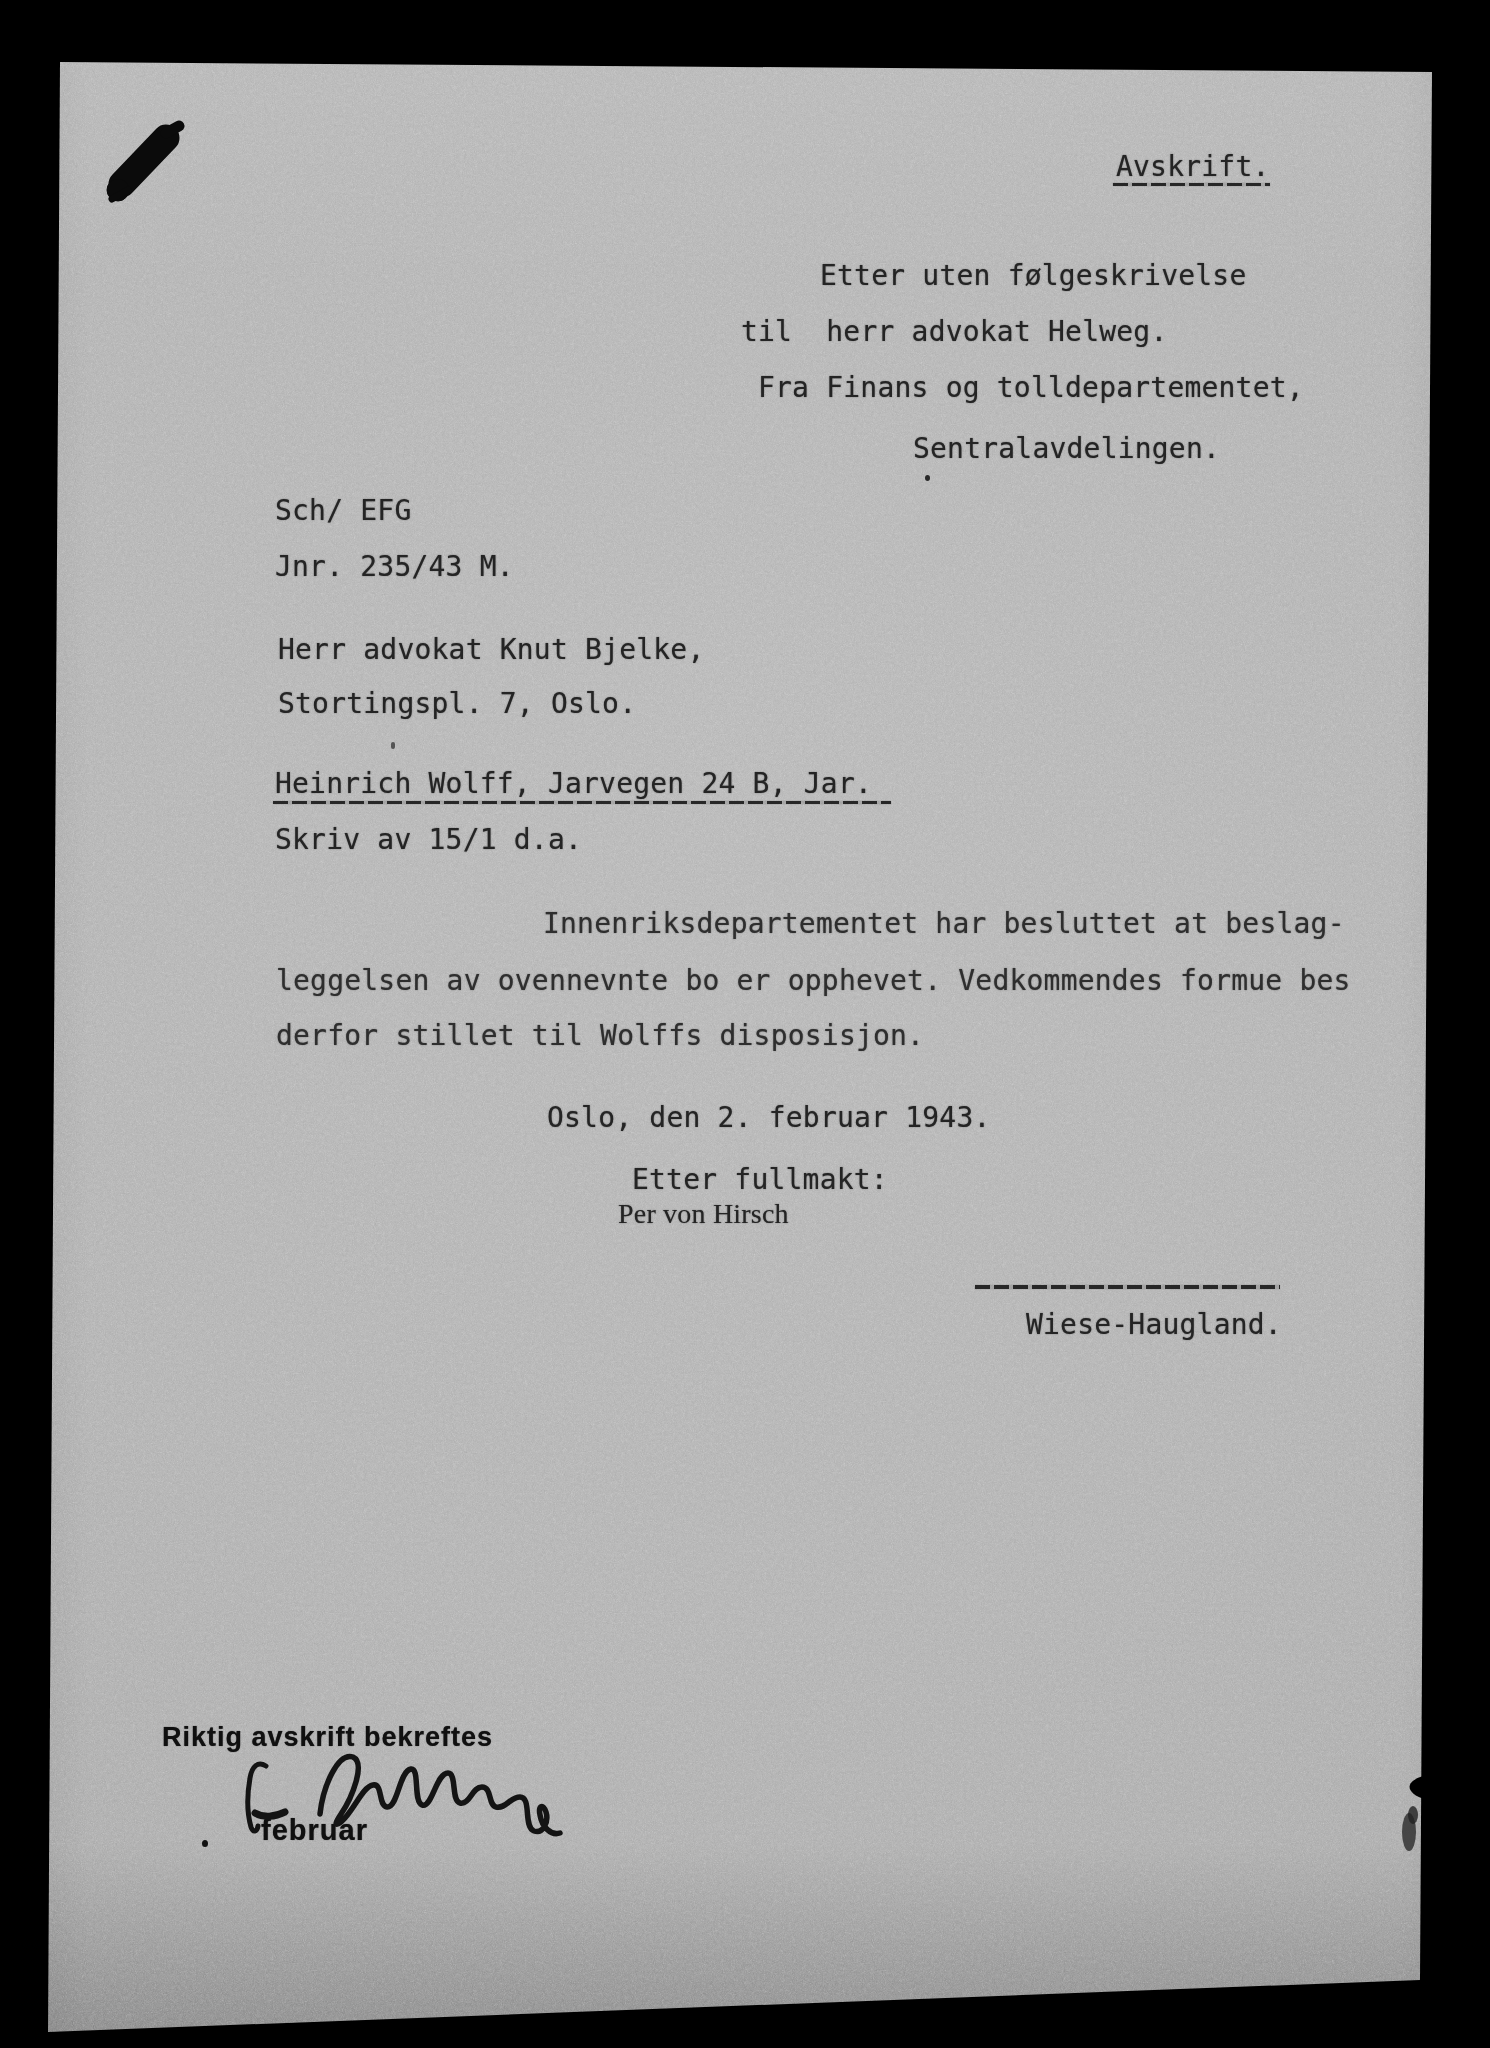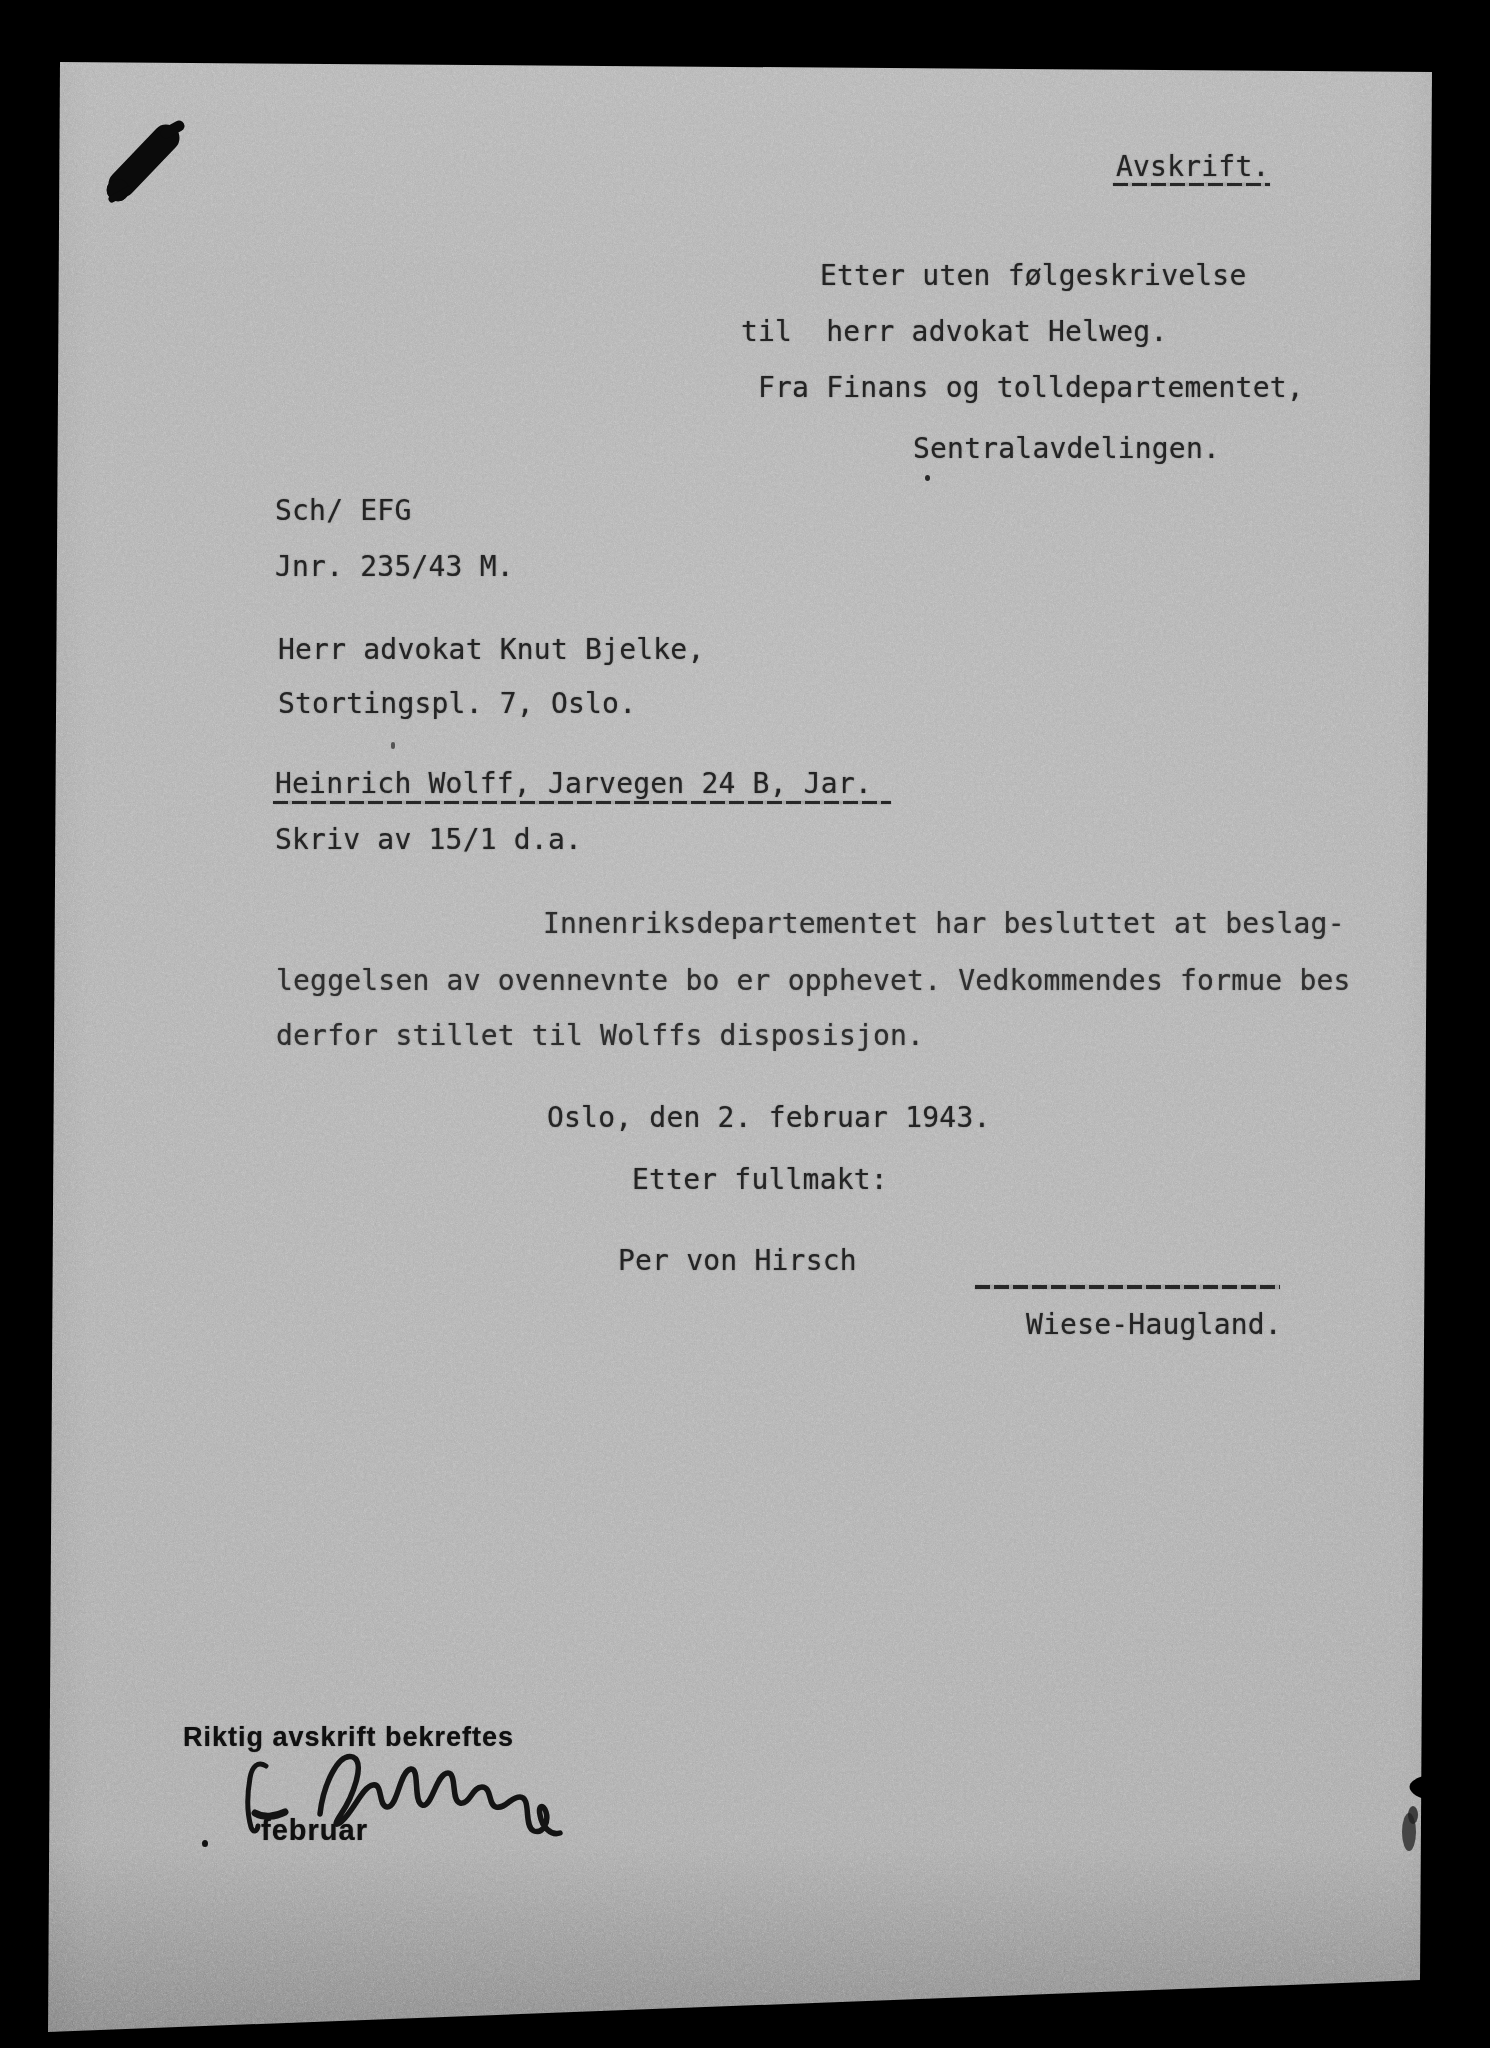--- a/index.html
+++ b/index.html
@@ -103,26 +103,26 @@
     <div class="tw" style="left:275px;top:770px;">Heinrich Wolff, Jarvegen 24 B, Jar.</div>
     <div class="dashline" style="left:273px;top:801px;width:618px;"></div>
     <div class="tw" style="left:275px;top:826px;">Skriv av 15/1 d.a.</div>
 
     <div class="tw faded" style="left:276px;top:967px;">leggelsen av ovennevnte bo er opphevet. Vedkommendes formue bes</div>
     <div class="tw faded" style="left:543px;top:910px;">Innenriksdepartementet har besluttet at beslag-</div>
     <div class="tw faded" style="left:276px;top:1022px;">derfor stillet til Wolffs disposisjon.</div>
 
     <div class="tw" style="left:547px;top:1104px;">Oslo, den 2. februar 1943.</div>
     <div class="tw" style="left:632px;top:1166px;">Etter fullmakt:</div>
-    <div class="tw" style="left:618px;top:1247px;">Per von Hirsch</div>
+    <div class="tw" style="left:618px;top:1200px;font-family:Liberation Serif, serif;">Per von Hirsch</div>
 
     <div class="dashline" style="left:975px;top:1285px;width:305px;height:4px;"></div>
     <div class="tw" style="left:1026px;top:1311px;">Wiese-Haugland.</div>
 
-    <div class="stamp" style="left:162px;top:1724px;font-size:27px;margin-left:21px;">Riktig avskrift bekreftes</div>
+    <div class="stamp" style="left:162px;top:1724px;font-size:27px;">Riktig avskrift bekreftes</div>
     <div class="stamp" style="left:261px;top:1816px;font-size:29px;">februar</div>
     <div class="mark-dot" style="left:202px;top:1840px;width:6px;height:7px;background:#111;"></div>
 
     <svg class="overlay" width="1490" height="2048" aria-hidden="true">
       <g fill="none" stroke="#141414" stroke-linecap="round" stroke-linejoin="round">
 
         <path d="M 266,1766 C 258,1761 252,1766 250,1778 C 247,1795 247,1813 251,1827 C 253,1833 257,1832 258,1826" stroke-width="5"></path>
         <path d="M 255,1813 C 263,1818 275,1817 285,1812" stroke-width="7"></path>
 
         <path d="M 320,1814 C 323,1786 338,1752 353,1757

